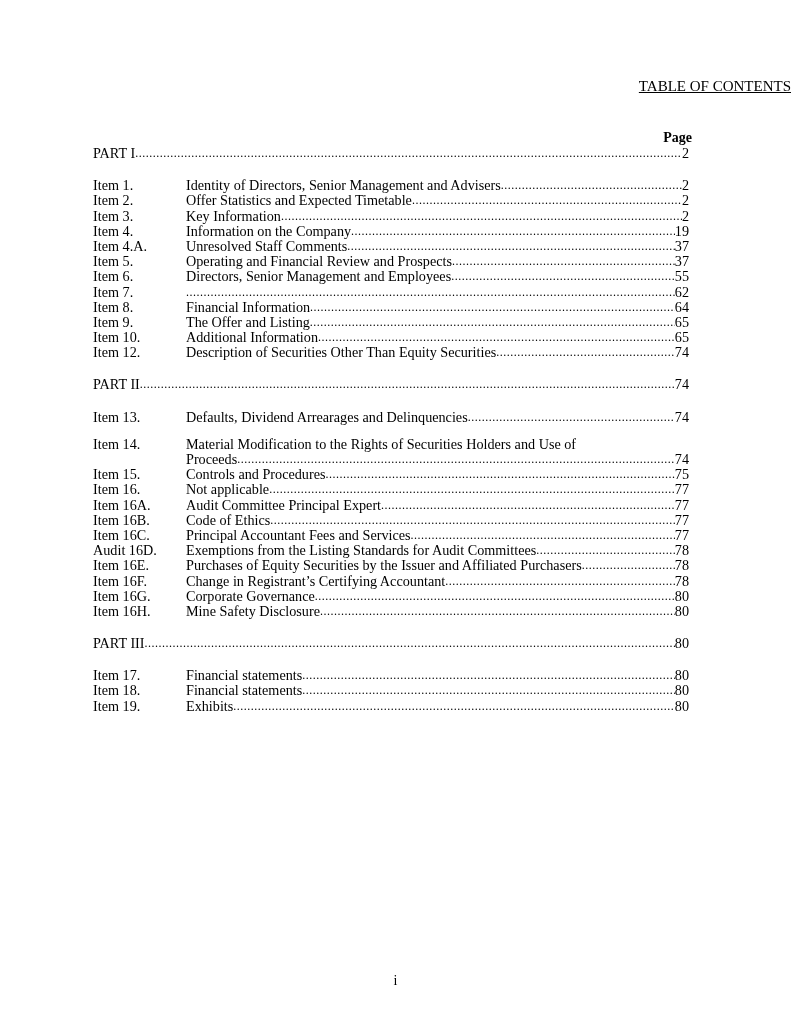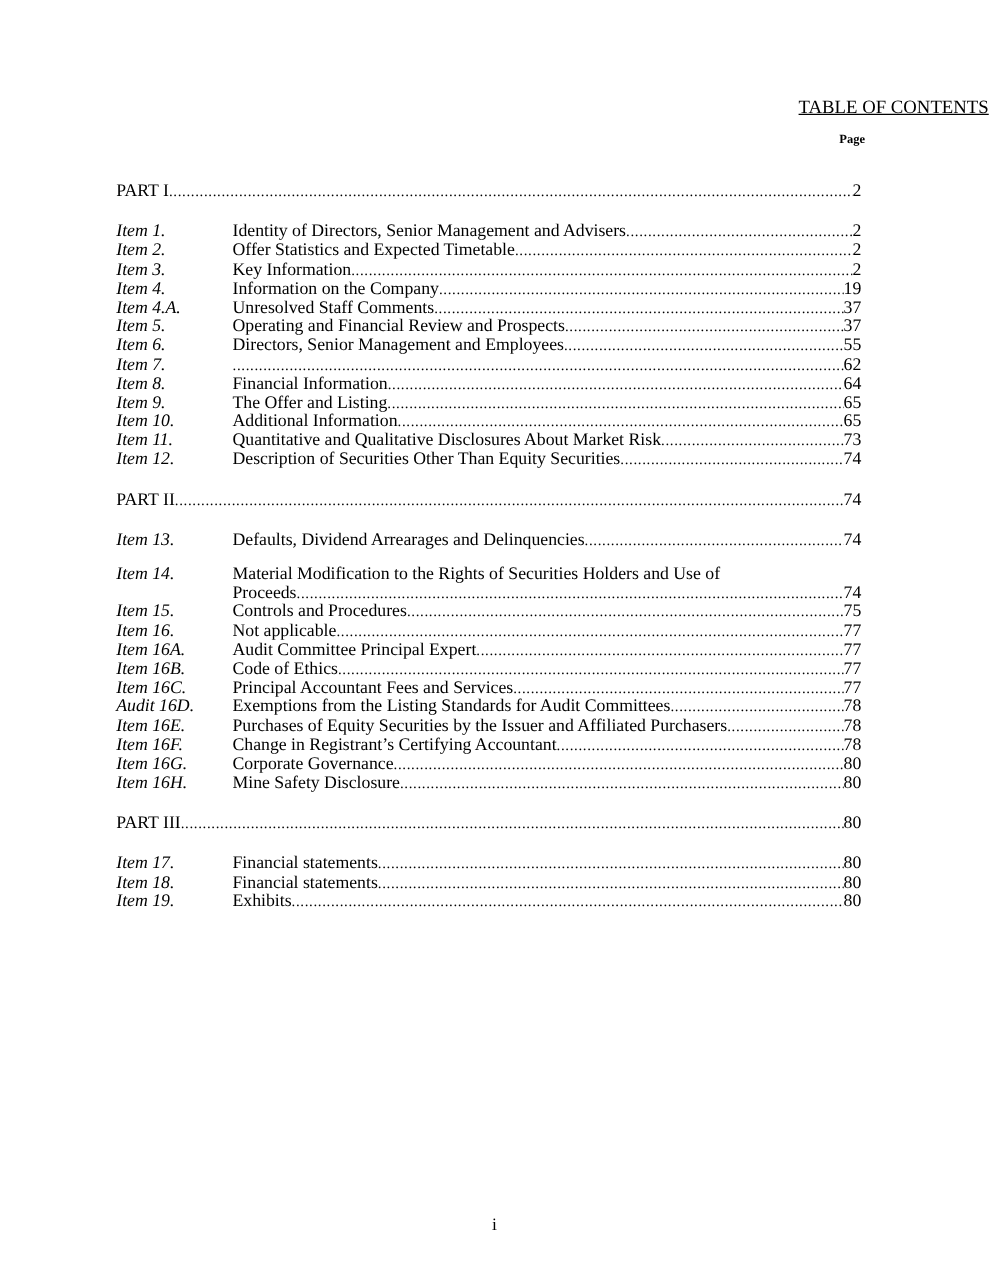--- a/index.html
+++ b/index.html
@@ -1,26 +1,26 @@
 <!DOCTYPE html>
 <html><head>
   <meta charset="utf-8">
   <style>
     html, body { margin: 0; padding: 0; background: #ffffff; }
     body { width: 791px; height: 1024px; position: relative; overflow: hidden;
       font-family: "Liberation Serif", "DejaVu Serif", serif; color: #000; }
     .title { position: absolute; top: 78px; left: 0; width: 791px; text-align: right;
       font-weight: normal; font-size: 15px; }
     .title span { text-decoration: underline; }
-    .page-head { position: absolute; top: 106px; right: 99px; font-weight: bold; font-size: 10px; }
+    .page-head { position: absolute; top: 130px; right: 99px; font-weight: bold; font-size: 14px; }
     .toc { position: absolute; left: 93px; width: 596px; top: 146px; font-size: 14.2px; }
     .row { display: flex; align-items: flex-start; height: 15.2px; line-height: 15.2px; white-space: nowrap; }
     .row.part { margin-bottom: 17px; }
     .row.gap { margin-top: 17px; }
-    .num { width: 93px; flex: 0 0 93px; font-style: italic; }
+    .num { width: 93px; flex: 0 0 93px; }
     .lbl { flex: 0 0 auto; }
     .dots { flex: 1 1 auto; overflow: hidden; white-space: nowrap; letter-spacing: 0.5px; font-size: 12px; }
     .dots::before { content: "................................................................................................................................................................................................................................................................................................"; }
     .pg { flex: 0 0 auto; text-align: right; }
     .cont { display: flex; align-items: flex-end; height: 15.2px; line-height: 15.2px; white-space: nowrap; margin-top: 12px; }
     .footer { position: absolute; top: 973px; left: 0; width: 791px; text-align: center; font-size: 14px; }
   </style>
 </head>
 <body>
 
@@ -92,26 +92,20 @@
       <span class="dots"></span>
       <span class="pg">65</span>
     </div>
     <div class="row">
       <span class="num">Item 10.</span>
       <span class="lbl">Additional Information</span>
       <span class="dots"></span>
       <span class="pg">65</span>
     </div>
     <div class="row">
-      <span class="num">Item 11.</span>
-      <span class="lbl">Quantitative and Qualitative Disclosures About Market Risk</span>
-      <span class="dots"></span>
-      <span class="pg">73</span>
-    </div>
-    <div class="row">
       <span class="num">Item 12.</span>
       <span class="lbl">Description of Securities Other Than Equity Securities</span>
       <span class="dots"></span>
       <span class="pg">74</span>
     </div>
     <div class="row part gap" style="margin-top: 17px;">
       <span class="lbl">PART II</span>
       <span class="dots"></span>
       <span class="pg">74</span>
     </div>

